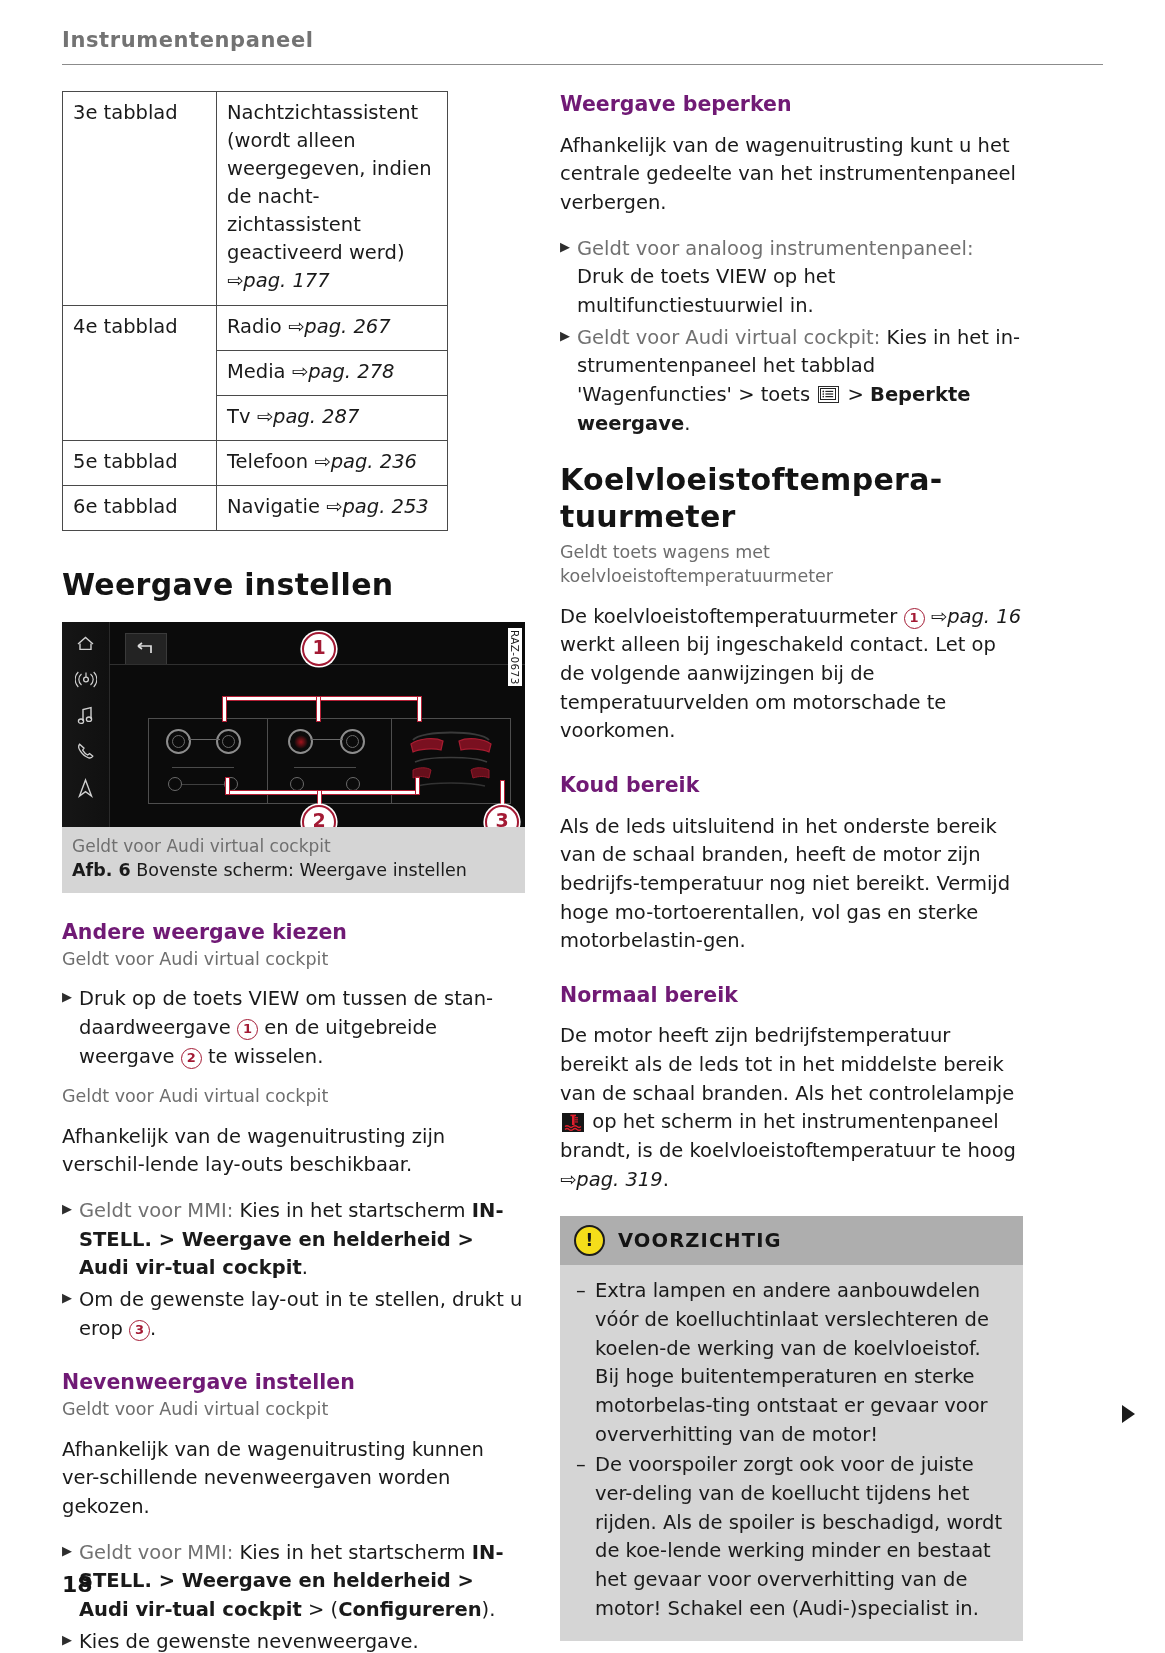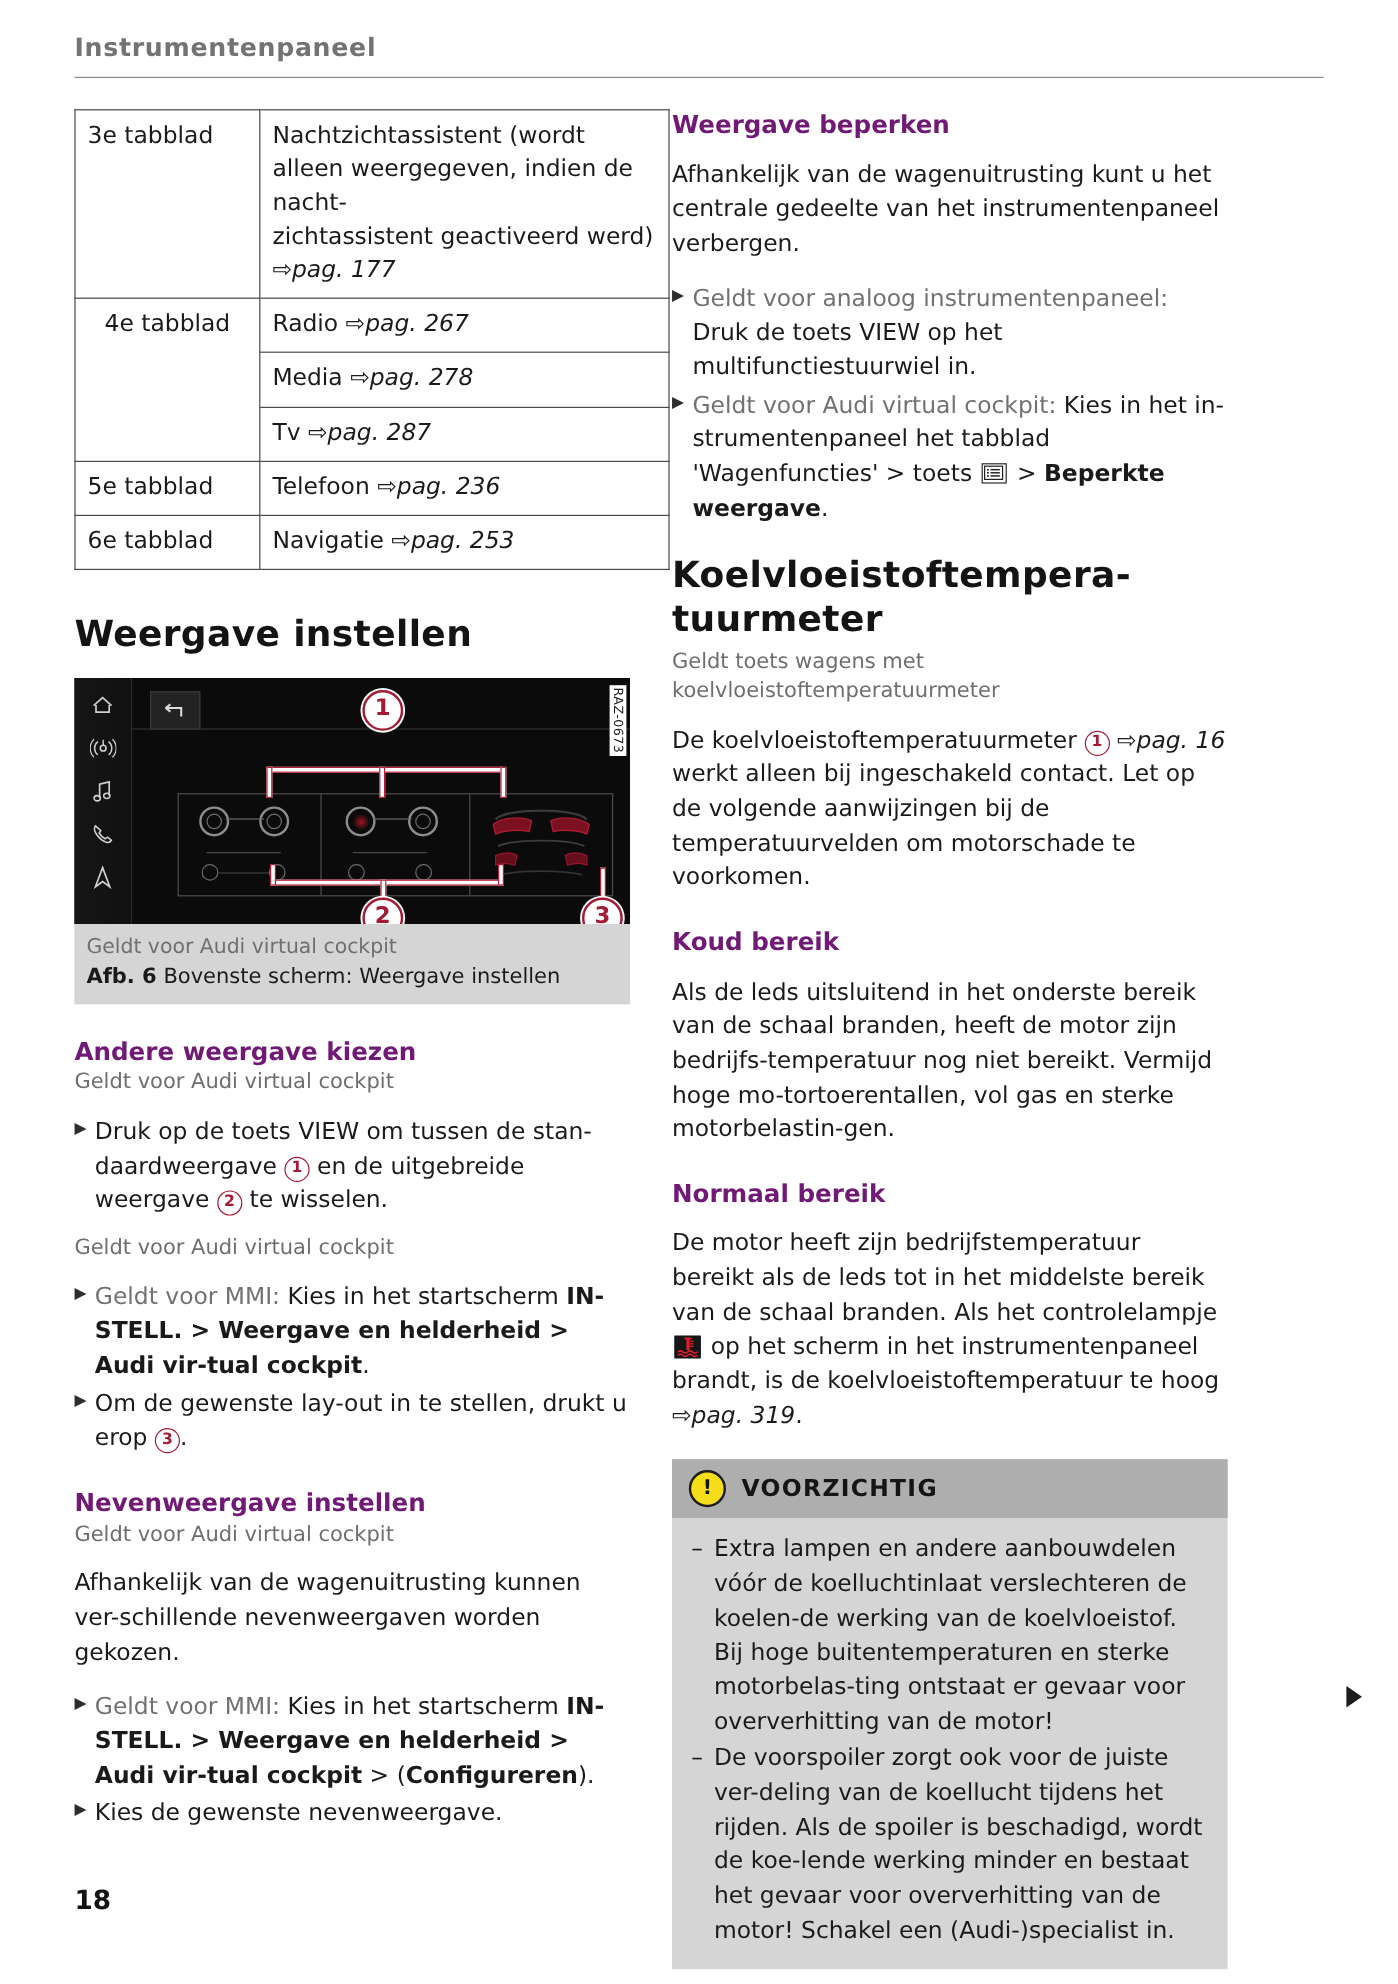--- a/index.html
+++ b/index.html
@@ -44,34 +44,34 @@
     align-items: flex-start;
   }
   .col {
     width: 464px;
     flex: 0 0 464px;
   }
 
   
   table.ref-table {
     border-collapse: collapse;
-    width: 496px;
+    width: 386px;
     table-layout: fixed;
     margin-bottom: 36px;
   }
   table.ref-table td {
     border: 1px solid #4a4a4a;
     padding: 7px 10px 9px 10px;
     font-size: 19.5px;
     line-height: 1.44;
     vertical-align: top;
     font-family: "DejaVu Sans", sans-serif;
   }
   td.c1 { width: 133px; }
-  td.novert { border-bottom: none; text-align: center; }
+  td.novert { border-bottom: none; }
   .pref { font-style: italic; white-space: nowrap; }
   .arrowref { font-style: normal; }
 
   
   h1.sec {
     font-family: "DejaVu Sans", sans-serif;
     font-weight: bold;
     font-size: 30px;
     letter-spacing: 0.3px;
     line-height: 1.22;
@@ -511,20 +511,21 @@
       <h2 class="sub">Andere weergave kiezen</h2>
       <div class="validity">Geldt voor Audi virtual cockpit</div>
       <div class="bullets">
         <div class="bullet">
           <span class="mk">▶</span>
           <span class="tx"><span>Druk op de toets VIEW om tussen de stan-daardweergave </span><span class="circnum">1</span><span> en de uitgebreide weergave </span><span class="circnum">2</span><span> te wisselen.</span></span>
         </div>
       </div>
 
       <div class="validity">Geldt voor Audi virtual cockpit</div>
+      <p class="body">Afhankelijk van de wagenuitrusting zijn verschil-lende lay-outs beschikbaar.</p>
       <div class="bullets">
         <div class="bullet">
           <span class="mk">▶</span>
           <span class="tx"><span class="grey">Geldt voor MMI:</span><span> Kies in het startscherm </span><span class="b">IN-STELL.</span><span class="b"> &gt; </span><span class="b">Weergave en helderheid</span><span class="b"> &gt; </span><span class="b">Audi vir-tual cockpit</span><span>.</span></span>
         </div>
         <div class="bullet">
           <span class="mk">▶</span>
           <span class="tx"><span>Om de gewenste lay-out in te stellen, drukt u erop </span><span class="circnum">3</span><span>.</span></span>
         </div>
       </div>

